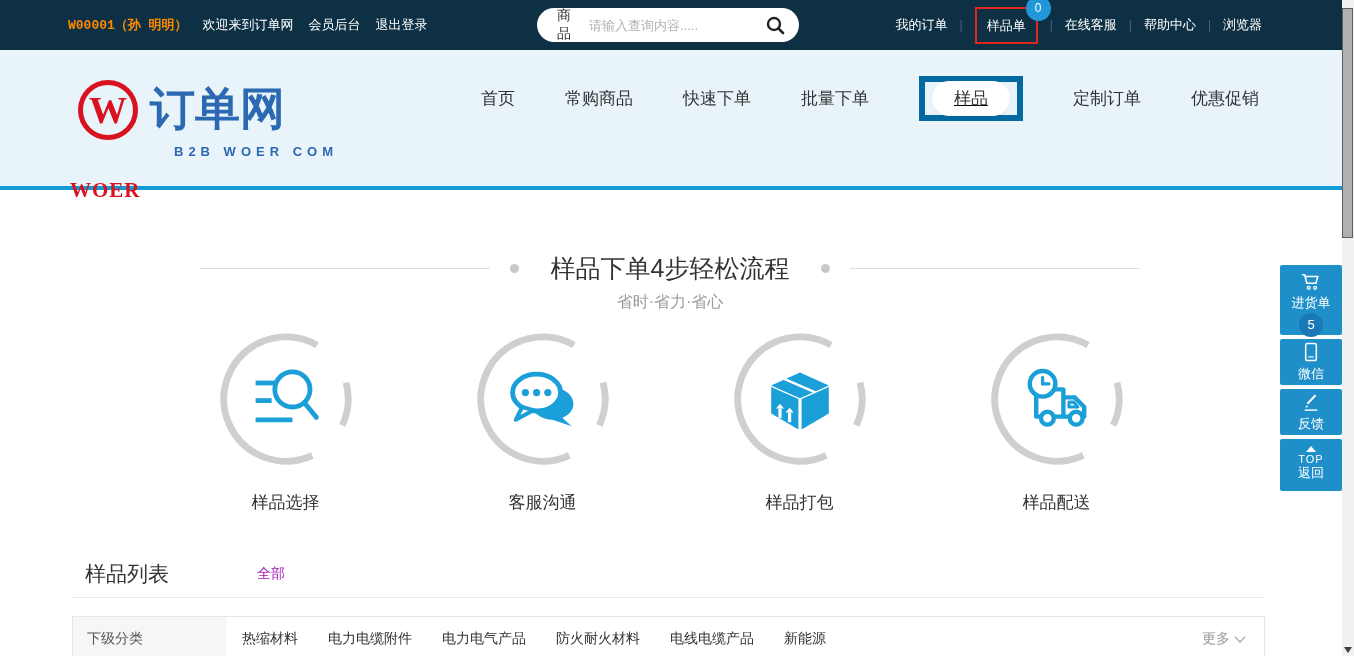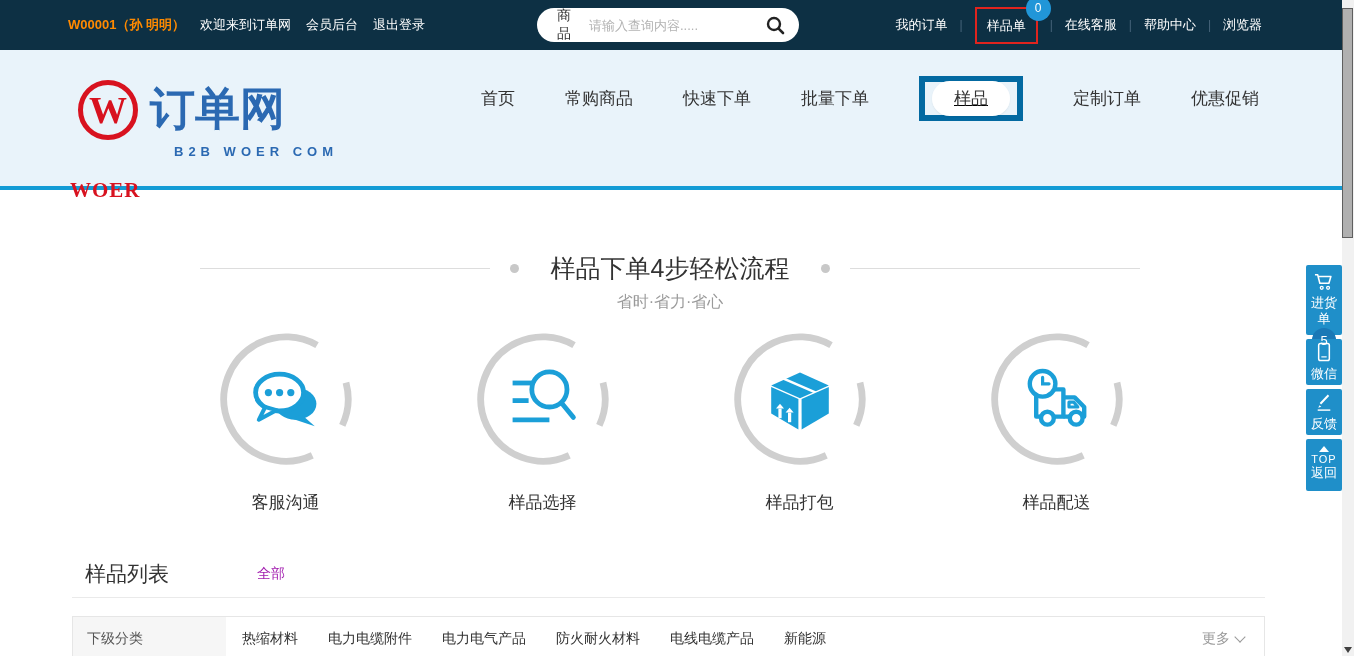--- a/index.html
+++ b/index.html
@@ -2,21 +2,21 @@
 <html><head>
 <meta charset="utf-8">
 <style>
   * { margin:0; padding:0; box-sizing:border-box; }
   html,body { width:1354px; height:656px; overflow:hidden; background:#fff;
     font-family:"Liberation Sans","DejaVu Sans",sans-serif; }
   body { position:relative; }
 
   
   .topbar { position:absolute; left:0; top:0; width:1354px; height:50px; background:#0d3044; z-index:5; }
-  .tb-left { position:absolute; left:68px; top:0; height:50px; display:flex; align-items:center; gap:15px; }
+  .tb-left { position:absolute; left:68px; top:0; height:50px; display:flex; align-items:center; gap:15px;font-family:Liberation Mono, monospace; }
   .tb-userid { color:#ff8a00; font-weight:bold; font-size:13px; }
   .tb-link { color:#fff; font-size:13px; cursor:pointer; white-space:nowrap; }
   .tb-search { position:absolute; left:537px; top:8px; width:262px; height:34px; background:#fff; border-radius:17px; display:flex; align-items:center; }
   .tb-search-cat { margin-left:20px; font-size:14px; color:#333; }
   .tb-search-input { flex:1; margin-left:16px; border:none; outline:none; background:transparent; font-size:13px; color:#333; font-family:inherit; }
   .tb-search-input::placeholder { color:#b3b3b3; }
   .tb-search-icon { margin-right:14px; display:flex; }
   .tb-right { position:absolute; right:92px; top:0; height:50px; display:flex; align-items:center; }
   .tb-sep { color:#46647a; font-size:12px; margin:0 12px; }
   .tb-sample-box { position:relative; border:2px solid #e0241e; padding:7px 10px; }
@@ -53,21 +53,21 @@
   .list-tab { margin-left:88px; font-size:14px; color:#a21caf; cursor:pointer; }
   .list-divider { position:absolute; left:72px; top:597px; width:1193px; border-top:1px solid #eaeaea; }
   .cat-panel { position:absolute; left:72px; top:616px; width:1193px; height:90px; border:1px solid #e6e6e6; display:flex; background:#fff; }
   .cat-label { width:153px; background:#f6f6f6; padding:13px 0 0 14px; font-size:14px; color:#555; }
   .cat-links { display:flex; gap:30px; padding:13px 0 0 16px; }
   .cat-link { font-size:14px; color:#333; cursor:pointer; white-space:nowrap; }
   .cat-more { margin-left:auto; padding:13px 20px 0 0; font-size:14px; color:#999; cursor:pointer; display:flex; align-items:flex-start; gap:6px; }
   .chev { width:8px; height:8px; border-right:1px solid #999; border-bottom:1px solid #999; transform:rotate(45deg); margin-top:3px; }
 
   
-  .floatbar { position:absolute; right:12px; top:265px; width:36px; z-index:20; }
+  .floatbar { position:absolute; right:12px; top:265px; width:62px; z-index:20; }
   .tile { background:#1f8fc9; margin-bottom:4px; border-radius:2px; color:#fff; text-align:center; cursor:pointer; }
   .tile-label { font-size:13px; line-height:1.2; }
   .tile-cart { height:70px; padding-top:7px; }
   .tile-badge { width:24px; height:24px; border-radius:50%; background:#1a78b6; color:#fff; font-size:13px; margin:2px auto 0; display:flex; align-items:center; justify-content:center; }
   .tile-sm { height:46px; padding-top:3px; }
   .tile-top { height:52px; padding-top:7px; }
   .top-arrow { width:0; height:0; border-left:5px solid transparent; border-right:5px solid transparent; border-bottom:6px solid #fff; margin:0 auto 1px; }
   .top-word { font-size:11px; letter-spacing:1px; }
 
   
@@ -144,46 +144,46 @@
 <div class="proc-sub">省时·省力·省心</div>
 
 <div class="steps">
 
   <div class="step">
     <div class="step-circle">
       <svg class="ring" width="136" height="136" viewBox="0 0 140 140">
         <circle cx="70" cy="70" r="64" fill="none" stroke="#cfcfcf" stroke-width="7" stroke-dasharray="262 50 45 45" transform="rotate(65 70 70)"></circle>
       </svg>
       <svg class="glyph" width="80" height="80" viewBox="0 0 100 100">
+        <line x1="12" y1="30" x2="38" y2="30" stroke="#1b9fd8" stroke-width="6"></line>
+        <line x1="12" y1="52" x2="32" y2="52" stroke="#1b9fd8" stroke-width="6"></line>
+        <line x1="12" y1="76" x2="58" y2="76" stroke="#1b9fd8" stroke-width="6"></line>
+        <circle cx="58" cy="38" r="22" fill="none" stroke="#1b9fd8" stroke-width="6"></circle>
+        <line x1="74" y1="56" x2="88" y2="73" stroke="#1b9fd8" stroke-width="6" stroke-linecap="round"></line>
+      </svg>
+    </div>
+    <div class="step-label">样品选择</div>
+  </div>
+
+  <div class="step">
+    <div class="step-circle">
+      <svg class="ring" width="136" height="136" viewBox="0 0 140 140">
+        <circle cx="70" cy="70" r="64" fill="none" stroke="#cfcfcf" stroke-width="7" stroke-dasharray="262 50 45 45" transform="rotate(65 70 70)"></circle>
+      </svg>
+      <svg class="glyph" width="80" height="80" viewBox="0 0 100 100">
         <ellipse cx="62" cy="56" rx="26" ry="20" fill="#1b9fd8"></ellipse>
         <polygon points="70,70 86,84 56,74" fill="#1b9fd8"></polygon>
         <ellipse cx="42" cy="42" rx="30" ry="23" fill="#fff" stroke="#1b9fd8" stroke-width="6"></ellipse>
         <polygon points="24,60 16,76 38,64" fill="#fff" stroke="#1b9fd8" stroke-width="5" stroke-linejoin="round"></polygon>
         <circle cx="28" cy="42" r="4.5" fill="#1b9fd8"></circle>
         <circle cx="42" cy="42" r="4.5" fill="#1b9fd8"></circle>
         <circle cx="56" cy="42" r="4.5" fill="#1b9fd8"></circle>
       </svg>
     </div>
     <div class="step-label">客服沟通</div>
-  </div>
-
-  <div class="step">
-    <div class="step-circle">
-      <svg class="ring" width="136" height="136" viewBox="0 0 140 140">
-        <circle cx="70" cy="70" r="64" fill="none" stroke="#cfcfcf" stroke-width="7" stroke-dasharray="262 50 45 45" transform="rotate(65 70 70)"></circle>
-      </svg>
-      <svg class="glyph" width="80" height="80" viewBox="0 0 100 100">
-        <line x1="12" y1="30" x2="38" y2="30" stroke="#1b9fd8" stroke-width="6"></line>
-        <line x1="12" y1="52" x2="32" y2="52" stroke="#1b9fd8" stroke-width="6"></line>
-        <line x1="12" y1="76" x2="58" y2="76" stroke="#1b9fd8" stroke-width="6"></line>
-        <circle cx="58" cy="38" r="22" fill="none" stroke="#1b9fd8" stroke-width="6"></circle>
-        <line x1="74" y1="56" x2="88" y2="73" stroke="#1b9fd8" stroke-width="6" stroke-linecap="round"></line>
-      </svg>
-    </div>
-    <div class="step-label">样品选择</div>
   </div>
 
   <div class="step">
     <div class="step-circle">
       <svg class="ring" width="136" height="136" viewBox="0 0 140 140">
         <circle cx="70" cy="70" r="64" fill="none" stroke="#cfcfcf" stroke-width="7" stroke-dasharray="262 50 45 45" transform="rotate(65 70 70)"></circle>
       </svg>
       <svg class="glyph" width="80" height="80" viewBox="0 0 100 100">
         <polygon points="14,33 50,17 86,33 50,49" fill="#1b9fd8"></polygon>
         <line x1="28" y1="24" x2="72" y2="43" stroke="#fff" stroke-width="3"></line>

